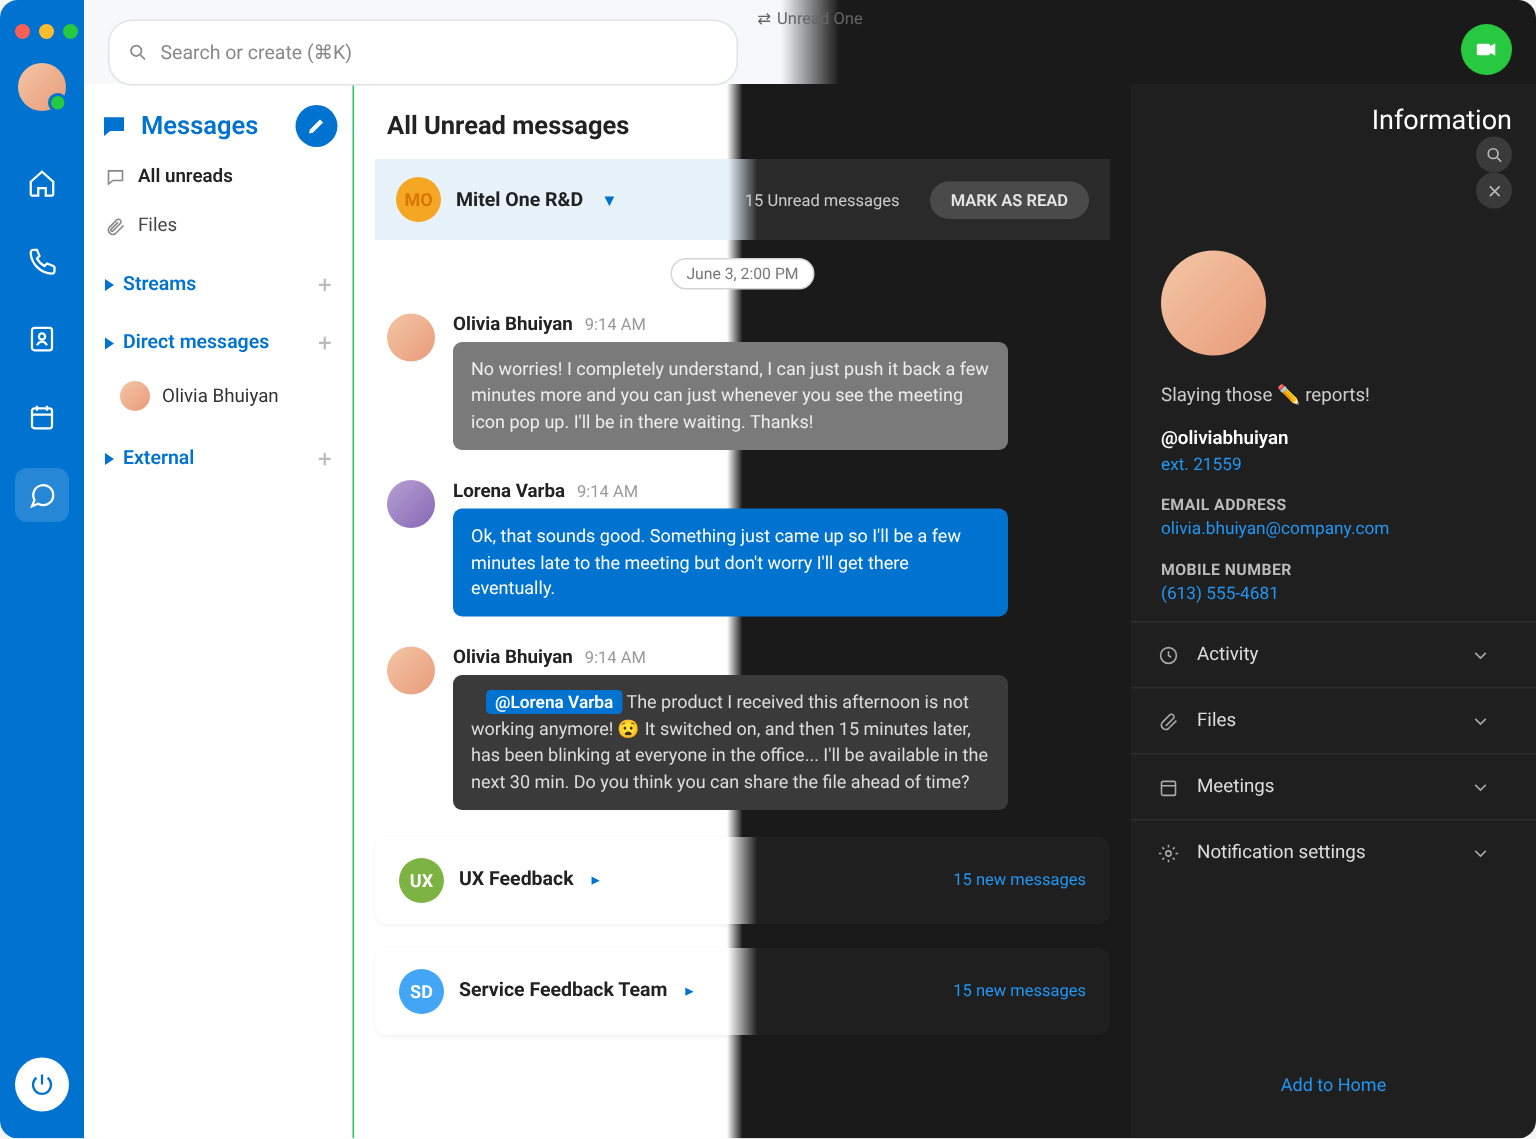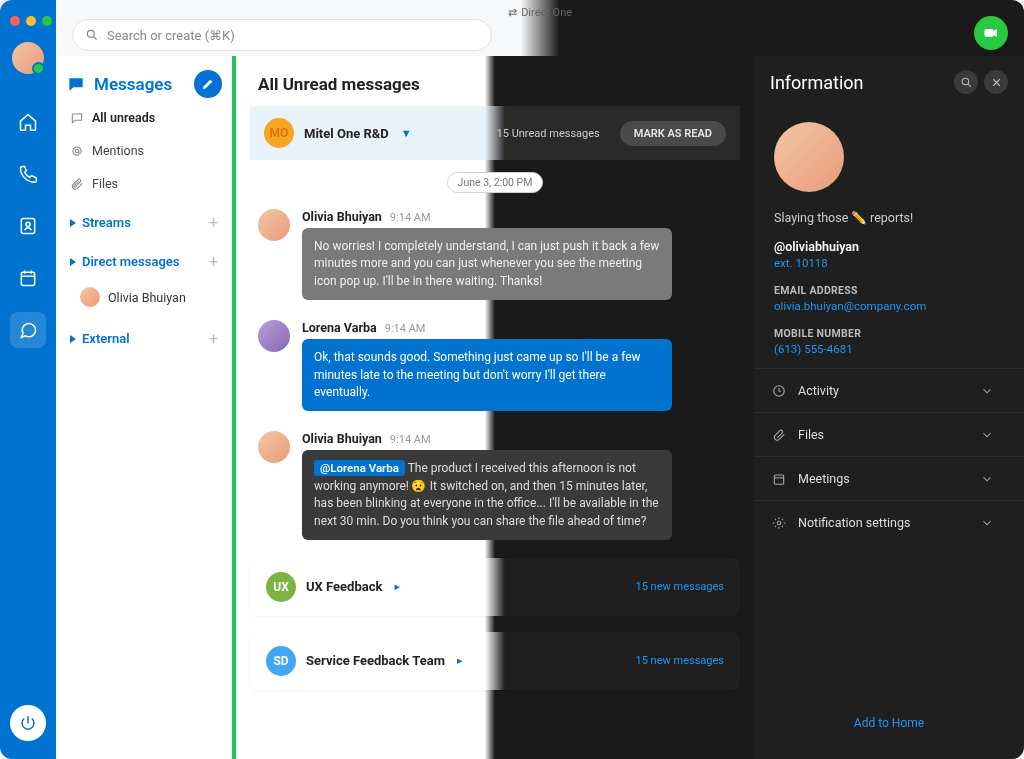--- a/index.html
+++ b/index.html
@@ -18,29 +18,29 @@
 .nav-item { width: 36px; height: 36px; display: flex; align-items: center; justify-content: center; color: #fff; cursor: pointer; border-radius: 8px; margin: 6px 0; }
 .nav-item.active { background: rgba(255,255,255,0.15); }
 .nav-item svg { width: 20px; height: 20px; stroke: #fff; fill: none; stroke-width: 1.8; }
 .nav-power { position: absolute; bottom: 18px; width: 36px; height: 36px; border-radius: 50%; background: #fff; display:flex; align-items:center; justify-content:center; }
 .nav-power svg { width:18px; height:18px; stroke:#0073d1; fill:none; stroke-width:2; }
 
 
 .main-col { flex: 1; display: flex; flex-direction: column; min-width: 0; }
 .top-bar { height: 56px; display: flex; align-items: center; padding: 0 16px; gap: 12px; background: linear-gradient(90deg, #f7f8fa 0%, #f7f8fa 48%, #1a1a1a 52%, #1a1a1a 100%); position: relative; }
 .app-title { position: absolute; left: 50%; transform: translateX(-50%); top: 6px; font-size: 11px; color: #666; display:flex; align-items:center; gap:4px; }
-.search-box { flex: 0 0 420px; height: 32px; border-radius: 16px; background: #fff; border: 1px solid #e0e2e5; display: flex; align-items: center; padding: 0 12px; color: #888; font-size: 13px; gap: 8px; margin-top: 14px; }
+.search-box { flex: 0 0 420px; height: 44px; border-radius: 16px; background: #fff; border: 1px solid #e0e2e5; display: flex; align-items: center; padding: 0 12px; color: #888; font-size: 13px; gap: 8px; margin-top: 14px; }
 .search-box svg { width:14px; height:14px; stroke:#888; fill:none; stroke-width:2; }
 .top-video-btn { margin-left: auto; width: 34px; height: 34px; border-radius: 50%; background: #28c840; display:flex; align-items:center; justify-content:center; margin-top: 10px; }
 .top-video-btn svg { width:16px; height:16px; stroke:#fff; fill:#fff; stroke-width:1.5; }
 
 .content-row { flex:1; display:flex; min-height:0; }
 
 
-.msg-sidebar { width: 180px; background: #fff; border-right: 4px solid #22c55e; padding: 14px 10px; display:flex; flex-direction:column; gap:6px; }
+.msg-sidebar { width: 180px; background: #fff; border-right: 1px solid #22c55e; padding: 14px 10px; display:flex; flex-direction:column; gap:6px; }
 .msg-header { display:flex; align-items:center; gap:8px; color:#0073d1; font-size:17px; font-weight:600; }
 .msg-header svg { width:20px; height:20px; fill:#0073d1; }
 .compose-btn { margin-left:auto; width:28px; height:28px; border-radius:50%; background:#0073d1; display:flex; align-items:center; justify-content:center; }
 .compose-btn svg { width:14px; height:14px; stroke:#fff; fill:#fff; }
 .sb-link { display:flex; align-items:center; gap:8px; padding:6px 4px; font-size:12.5px; color:#444; cursor:pointer; border-radius:4px; }
 .sb-link.active { font-weight:600; color:#222; }
 .sb-link svg { width:14px; height:14px; stroke:#888; fill:none; stroke-width:1.8; }
 .sb-section { display:flex; align-items:center; padding:10px 4px 4px 4px; font-size:13px; font-weight:600; color:#0073d1; cursor:pointer; }
 .sb-section .caret { margin-right:6px; }
 .sb-section .plus { margin-left:auto; color:#bbb; font-size:16px; font-weight:400; }
@@ -66,27 +66,27 @@
 .msg-avatar { width:32px; height:32px; border-radius:50%; flex-shrink:0; background: linear-gradient(135deg,#f3c6a5,#e89b7a); }
 .msg-avatar.v2 { background: linear-gradient(135deg,#b8a0d4,#8667b5); }
 .msg-body { flex:1; min-width:0; }
 .msg-name-row { display:flex; align-items:baseline; gap:8px; }
 .msg-name { font-size:12.5px; font-weight:700; color:#222; }
 .msg-time { font-size:11px; color:#999; }
 .bubble { margin-top:4px; padding:10px 12px; border-radius:6px; font-size:12px; line-height:1.45; max-width: 370px; }
 .bubble-grey { background:#7a7a7a; color:#eee; }
 .bubble-blue { background:#0073d1; color:#fff; }
 .bubble-dark { background:#3a3a3a; color:#ddd; }
-.mention-chip { background:#0073d1; color:#fff; padding:1px 6px; border-radius:3px; font-weight:600; font-size:11.5px; }
+.mention-chip { background:#0073d1; color:#fff; padding:1px 6px; border-radius:3px; font-weight:600; font-size:11.5px;margin-left:10px; }
 .thread-row { display:flex; align-items:center; padding:14px 16px; gap:10px; margin: 8px 14px; background: linear-gradient(90deg,#fff 0%,#fff 48%,#1f1f1f 52%,#1f1f1f 100%); border-radius:8px; box-shadow:0 1px 3px rgba(0,0,0,0.06); }
 .thread-row .thread-meta2 { margin-left:auto; font-size:11px; color:#2196f3; }
 
 
 .info-panel { width: 270px; background:#1f1f1f; color:#ddd; display:flex; flex-direction:column; padding:0 0 10px 0; }
-.info-header { display:flex; align-items:center; padding:14px 16px; }
+.info-header { display:flex; align-items:flex-end; padding:14px 16px;flex-direction:column; }
 .info-title { font-size:18px; font-weight:400; color:#fff; }
 .info-hbtn { width:24px; height:24px; border-radius:50%; background:#3a3a3a; display:flex; align-items:center; justify-content:center; margin-left:6px; cursor:pointer; }
 .info-hbtn:first-of-type { margin-left:auto; }
 .info-hbtn svg { width:13px; height:13px; stroke:#bbb; fill:none; stroke-width:2; }
 .info-profile { padding: 14px 6px 12px 20px; }
 .info-avatar { width:70px; height:70px; border-radius:50%; background:linear-gradient(135deg,#f3c6a5,#e89b7a); margin-bottom:18px; }
 .info-status { font-size:12.5px; color:#ccc; margin-bottom:14px; }
 .info-handle { font-size:12.5px; font-weight:600; color:#fff; }
 .info-ext { font-size:11.5px; color:#2196f3; margin-top:2px; }
 .info-label { font-size:10.5px; font-weight:700; color:#bbb; letter-spacing:0.3px; margin-top:14px; }
@@ -141,21 +141,21 @@
       <svg viewBox="0 0 24 24">
           <path d="M12 3v9M7 6a8 8 0 1010 0"></path>
         </svg>
     </div>
   </div>
 
   <div class="main-col">
     <div class="top-bar">
       <div class="app-title">
         <span>⇄</span>
-          <span>Direct One</span>
+          <span>Unread One</span>
       </div>
       <div class="search-box">
         <svg viewBox="0 0 24 24">
             <circle cx="10" cy="10" r="6"></circle>
             <path d="M20 20l-5-5"></path>
           </svg>
         <span>Search or create (⌘K)</span>
       </div>
       <div class="top-video-btn">
         <svg viewBox="0 0 24 24">
@@ -178,27 +178,20 @@
                 <path d="M4 20l4-1 11-11-3-3L5 16l-1 4z"></path>
               </svg>
           </div>
         </div>
 
         <div class="sb-link active">
           <svg viewBox="0 0 24 24">
               <path d="M4 5h16v11H9l-5 4V5z"></path>
             </svg>
           <span>All unreads</span>
-        </div>
-        <div class="sb-link">
-          <svg viewBox="0 0 24 24">
-              <circle cx="12" cy="12" r="3"></circle>
-              <path d="M15 12v2a2 2 0 004 0v-2a7 7 0 10-3 6"></path>
-            </svg>
-          <span>Mentions</span>
         </div>
         <div class="sb-link">
           <svg viewBox="0 0 24 24">
               <path d="M21 11l-9 9a5 5 0 01-7-7l9-9a3 3 0 014 4l-9 9a1 1 0 01-2-2l8-8"></path>
             </svg>
           <span>Files</span>
         </div>
 
         <div class="sb-section">
           <span class="caret"></span>
@@ -298,21 +291,21 @@
           <div class="info-hbtn">
             <svg viewBox="0 0 24 24">
                 <path d="M6 6l12 12M18 6L6 18"></path>
               </svg>
           </div>
         </div>
         <div class="info-profile">
           <div class="info-avatar"></div>
           <div class="info-status">Slaying those ✏️ reports!</div>
           <div class="info-handle">@oliviabhuiyan</div>
-          <div class="info-ext">ext. 10118</div>
+          <div class="info-ext">ext. 21559</div>
           <div class="info-label">EMAIL ADDRESS</div>
           <div class="info-value">olivia.bhuiyan@company.com</div>
           <div class="info-label">MOBILE NUMBER</div>
           <div class="info-value">(613) 555-4681</div>
         </div>
 
         <div class="info-row">
           <svg viewBox="0 0 24 24">
               <circle cx="12" cy="12" r="9"></circle>
               <path d="M12 7v5l3 2"></path>

